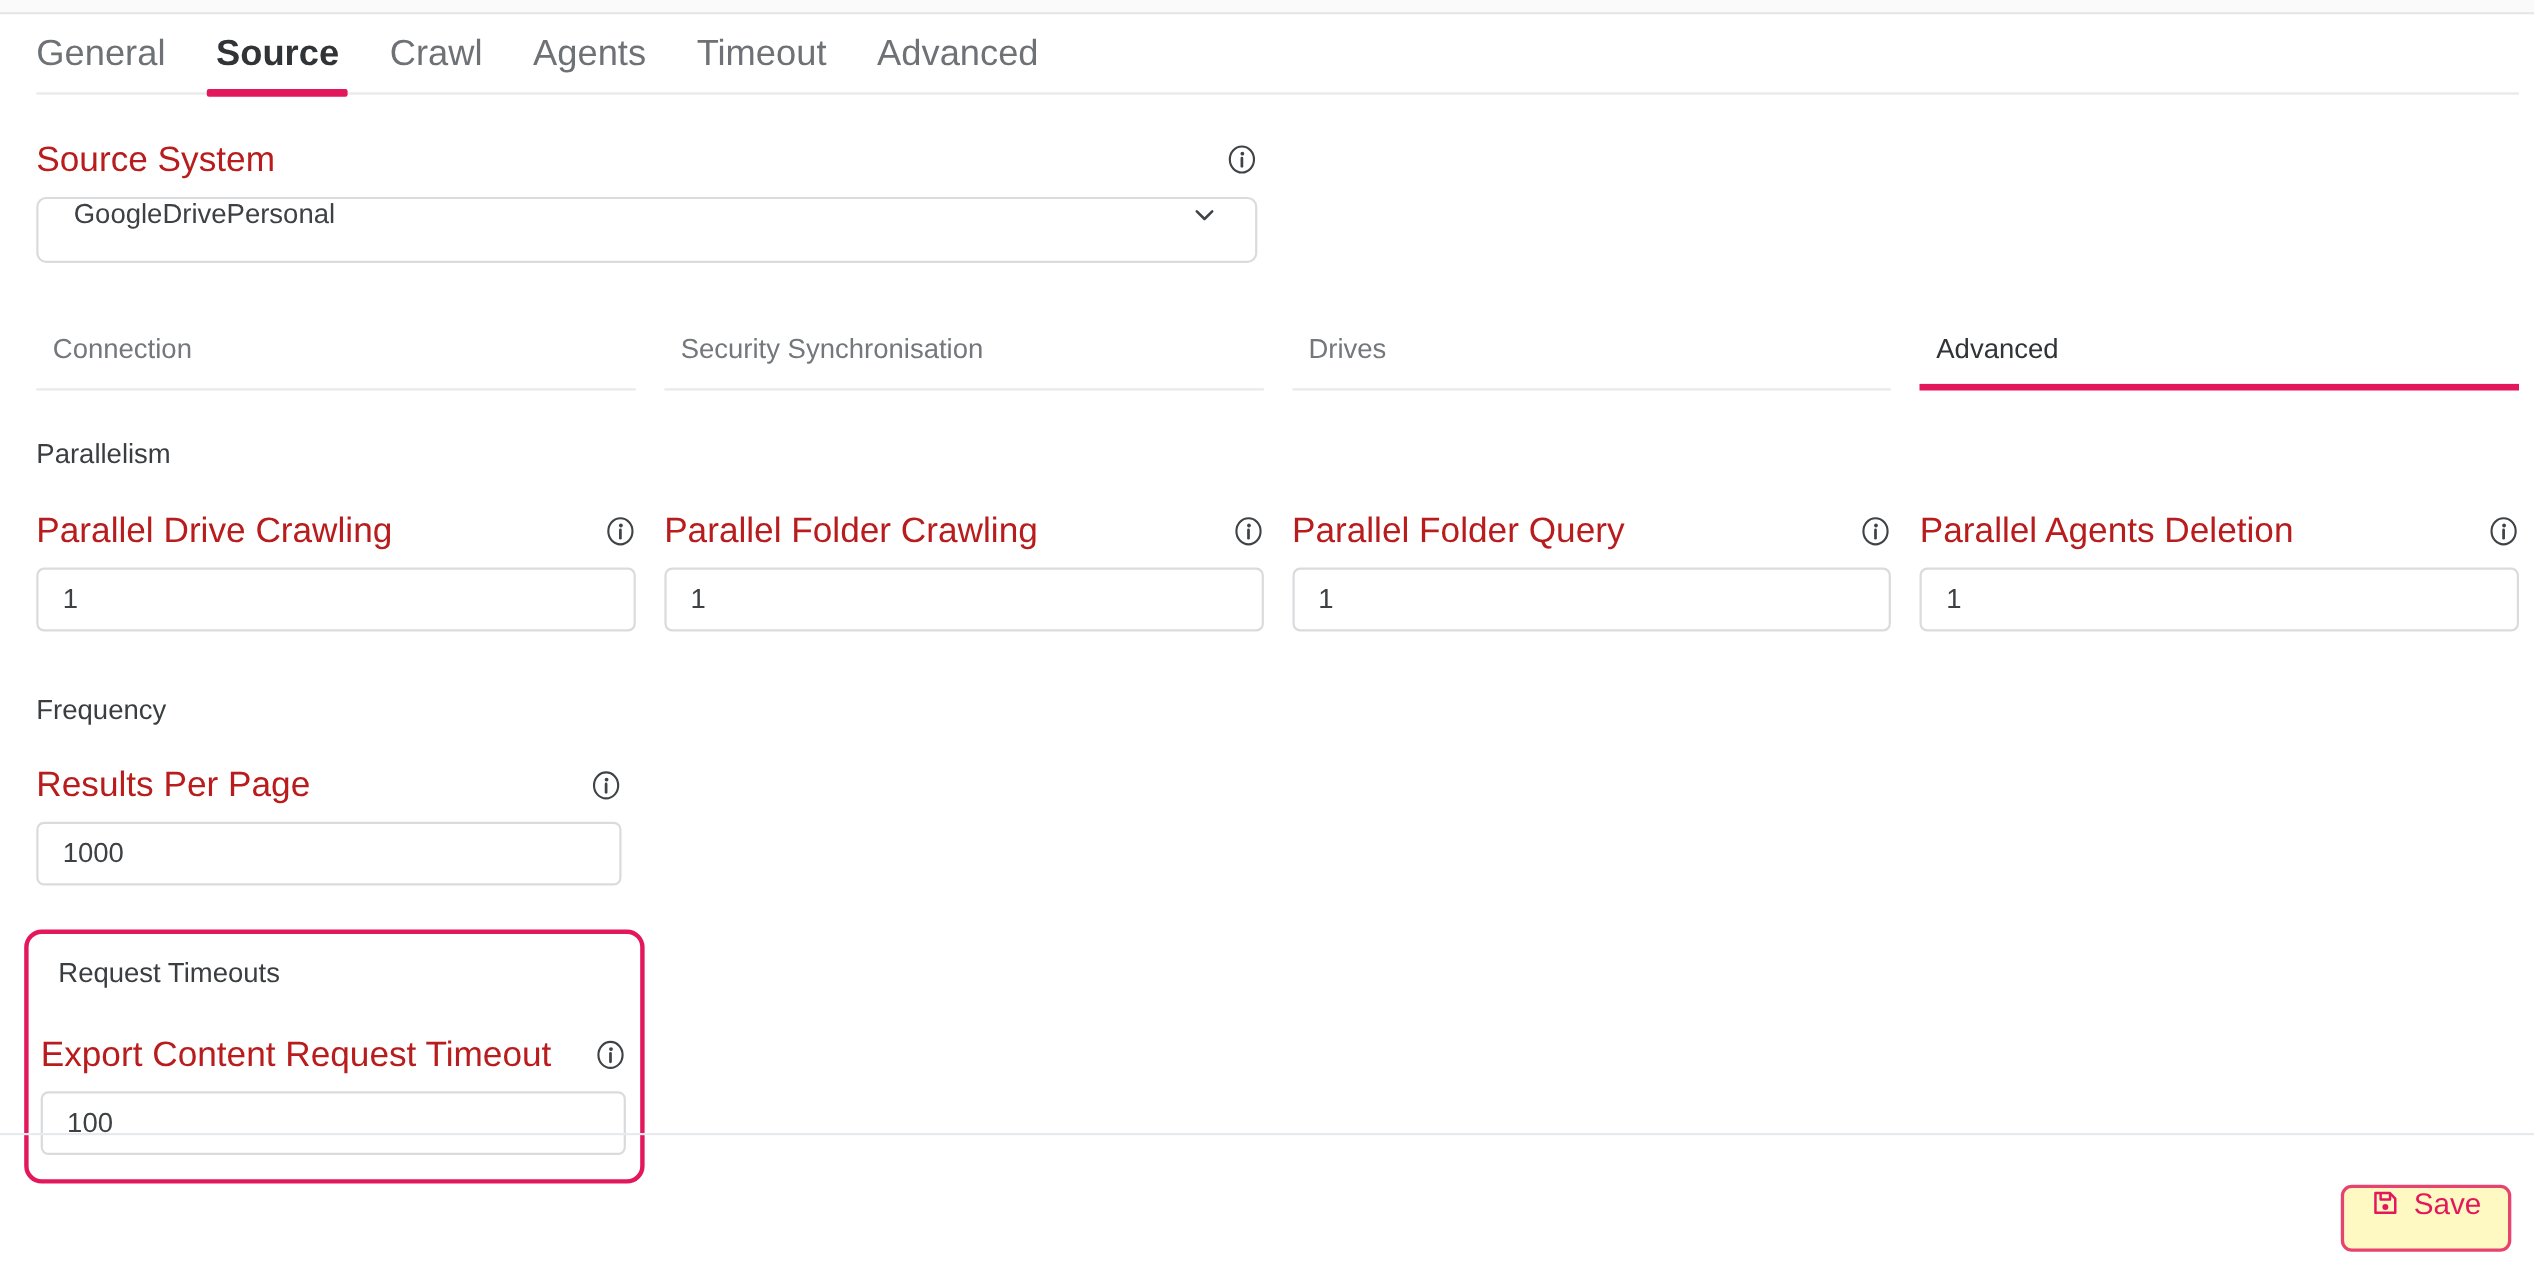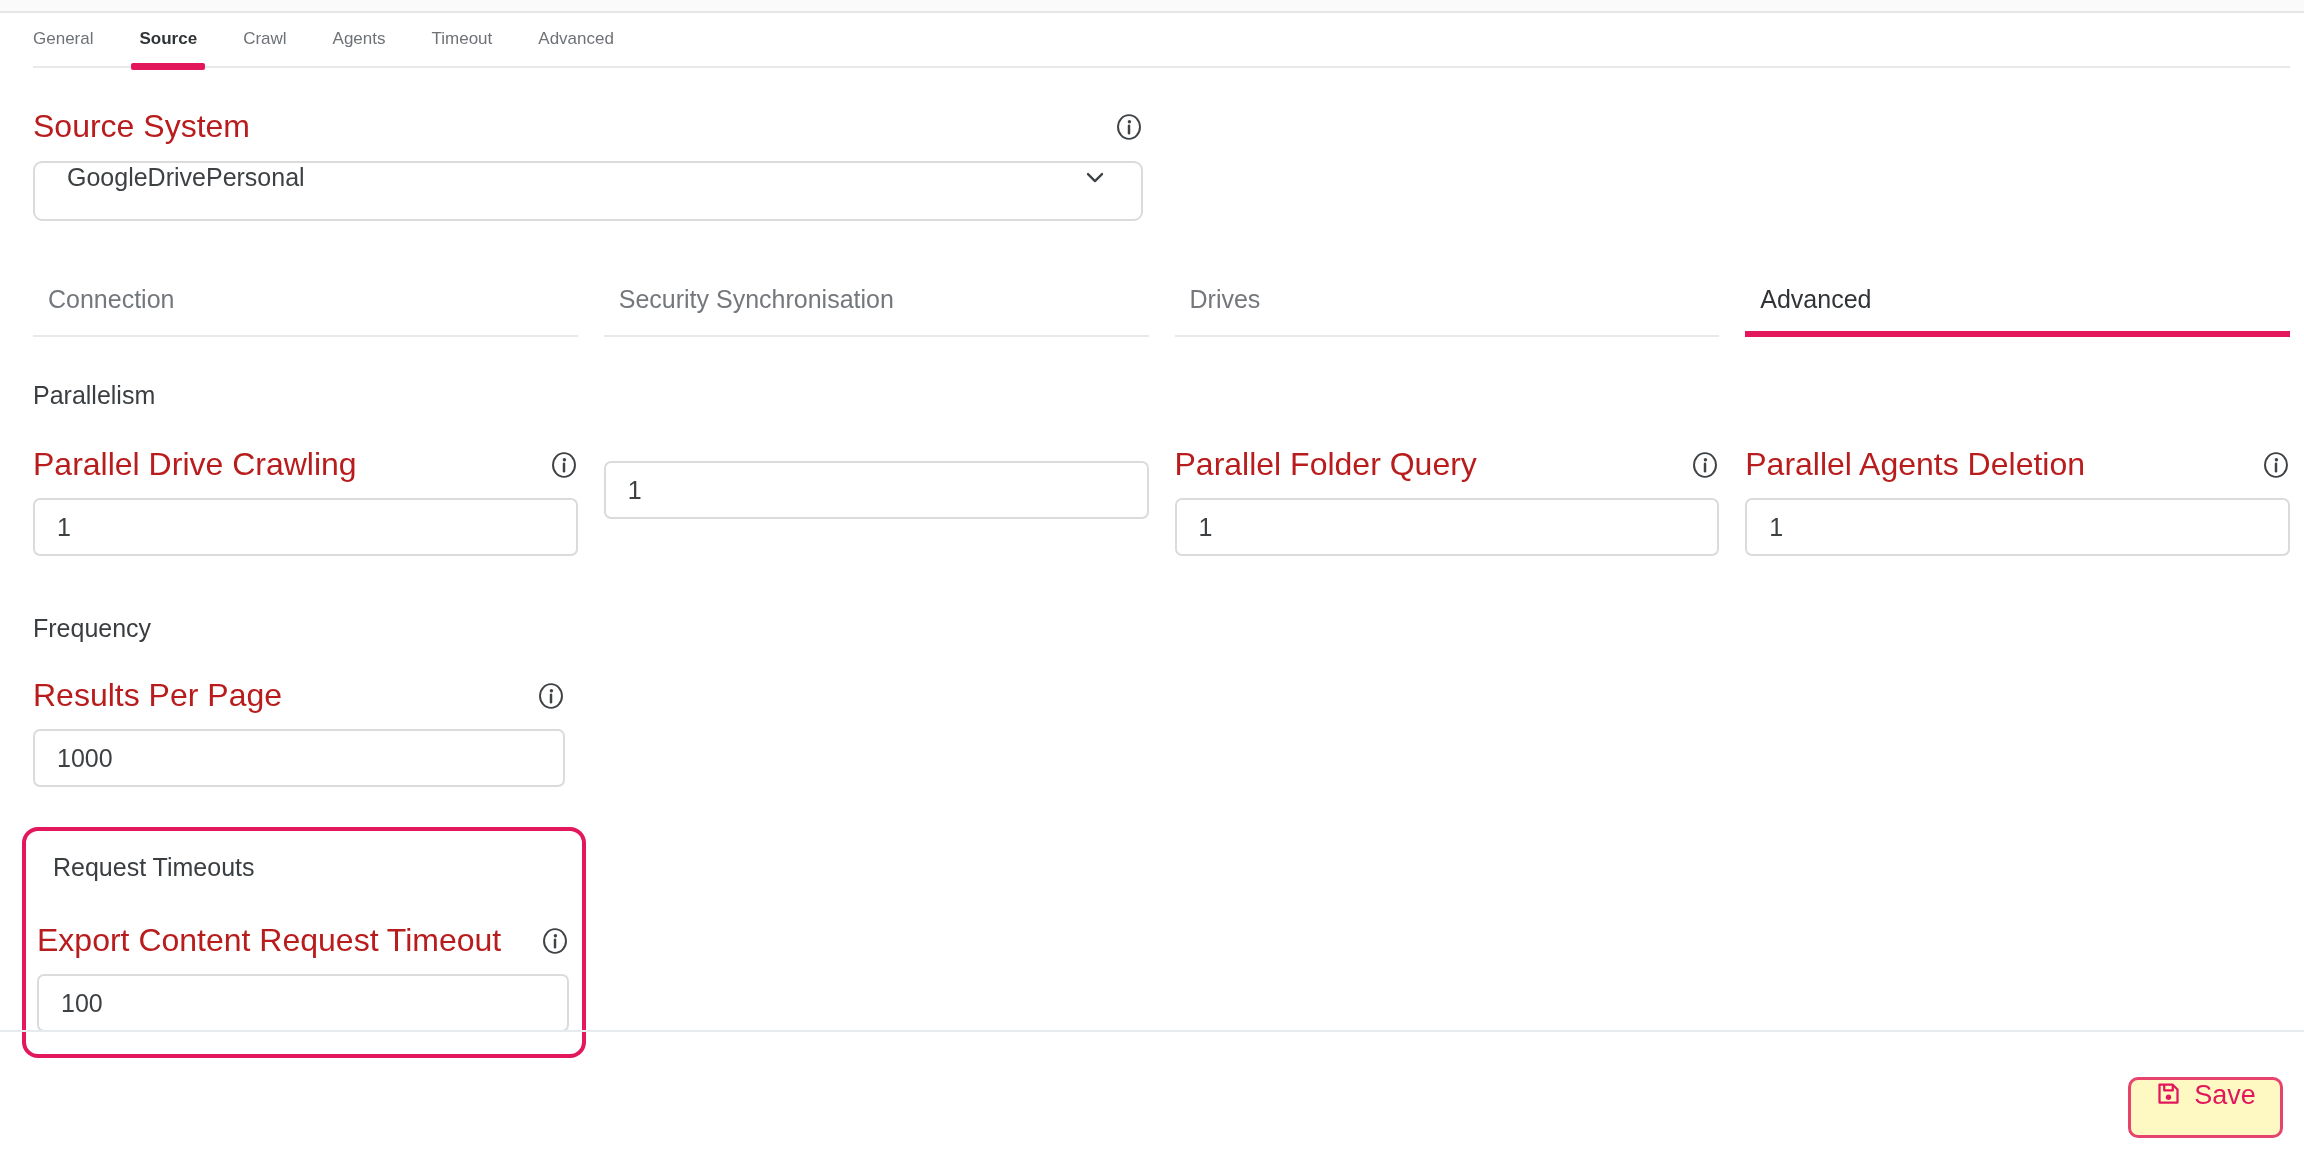--- a/index.html
+++ b/index.html
@@ -18,21 +18,21 @@
 
   
   .ptabs {
     display: flex;
     gap: 46px;
     border-bottom: 2px solid #e7e9ea;
     padding-top: 16px;
   }
   .ptab {
     position: relative;
-    font-size: 17px;
+    font-size: 33px;
     color: #6e7276;
     padding-bottom: 17px;
     cursor: pointer;
     white-space: nowrap;
   }
   .ptab.active { color: #303437; font-weight: bold; }
   .ptab.active::after {
     content: "";
     position: absolute;
     left: -8px; right: -8px; bottom: -4px;
@@ -202,20 +202,30 @@
               <ellipse cx="13" cy="13" rx="10.2" ry="11" stroke="currentColor" stroke-width="1.8"></ellipse>
               <circle cx="13.4" cy="8.1" r="1.6" fill="currentColor"></circle>
               <line x1="13" y1="11.8" x2="13" y2="18.8" stroke="currentColor" stroke-width="2.3" stroke-linecap="round"></line>
             </svg>
         </span>
       </div>
       <input class="text-input" type="text" value="1" style="">
     </div>
 
     <div>
+      <div class="label-row">
+        <span class="field-label">Parallel Folder Crawling</span>
+        <span class="info-btn">
+          <svg width="28" height="28" viewBox="0 0 26 26" fill="none">
+              <ellipse cx="13" cy="13" rx="10.2" ry="11" stroke="currentColor" stroke-width="1.8"></ellipse>
+              <circle cx="13.4" cy="8.1" r="1.6" fill="currentColor"></circle>
+              <line x1="13" y1="11.8" x2="13" y2="18.8" stroke="currentColor" stroke-width="2.3" stroke-linecap="round"></line>
+            </svg>
+        </span>
+      </div>
       <input class="text-input" type="text" value="1" style="">
     </div>
 
     <div>
       <div class="label-row">
         <span class="field-label">Parallel Folder Query</span>
         <span class="info-btn">
           <svg width="28" height="28" viewBox="0 0 26 26" fill="none">
               <ellipse cx="13" cy="13" rx="10.2" ry="11" stroke="currentColor" stroke-width="1.8"></ellipse>
               <circle cx="13.4" cy="8.1" r="1.6" fill="currentColor"></circle>

